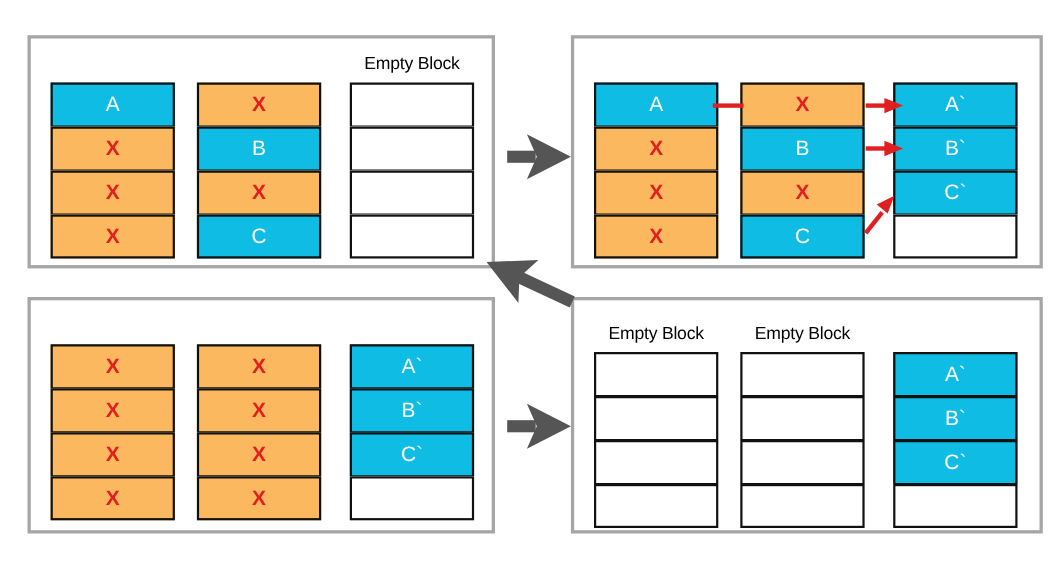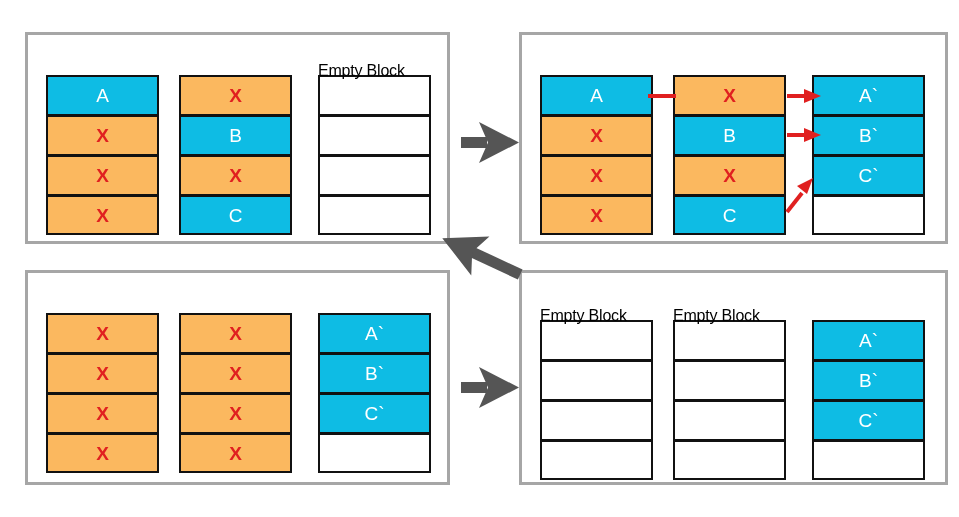--- a/index.html
+++ b/index.html
@@ -27,26 +27,25 @@
   
   .column{
     position:absolute;
     width:113px;
   }
   .col-label{
     position:absolute;
     top:-25px;
     left:0;
     width:113px;
-    text-align:left;
+    text-align:center;
     font-size:16px;
     color:#000000;
     white-space:nowrap;
     letter-spacing:-0.2px;
-    margin-top:12px;
   }
   .cell{
     box-sizing:border-box;
     height:40px;
     border:2.5px solid #111111;
     border-bottom-width:1.5px;
     display:flex;
     align-items:center;
     justify-content:center;
     font-size:19px;

